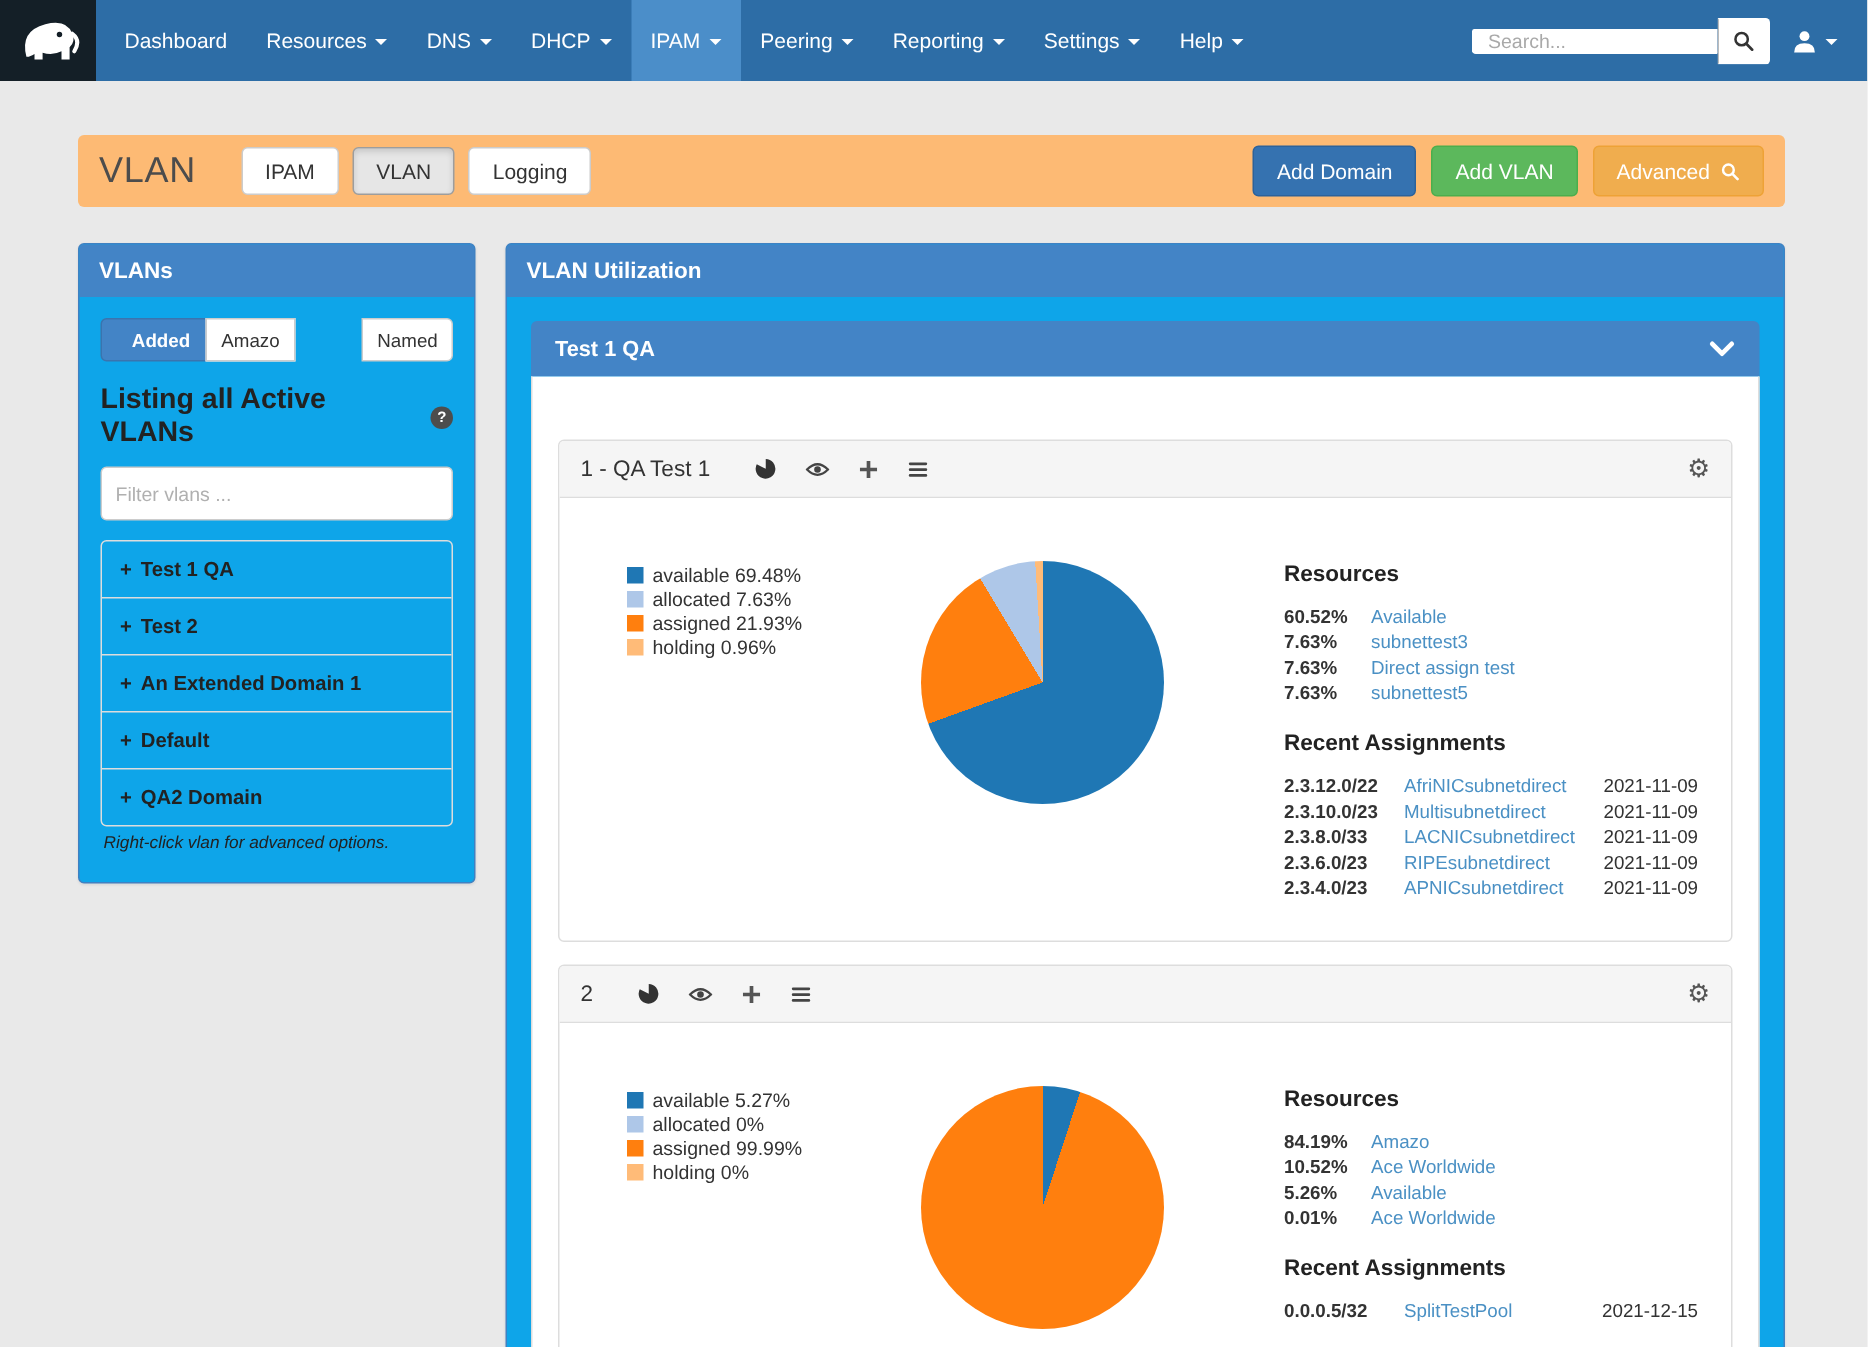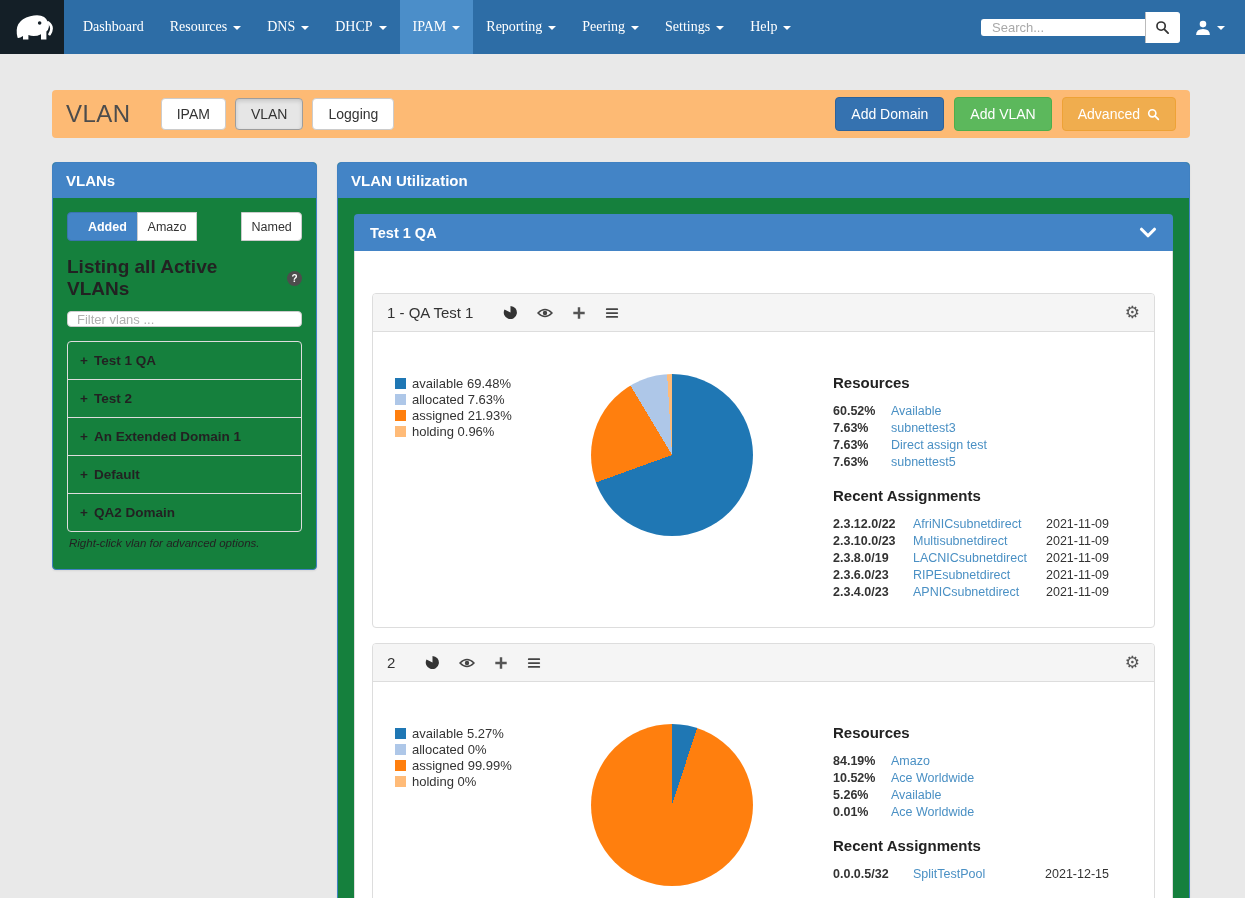--- a/index.html
+++ b/index.html
@@ -3,21 +3,21 @@
 <meta charset="utf-8">
 <style>
   * { box-sizing: border-box; }
   html, body { margin: 0; padding: 0; }
   body { font-family: "Liberation Sans", sans-serif; background: #e9e9e9; }
   .page { width: 1245px; height: 898px; background: #e9e9e9; overflow: hidden; position: relative; }
 
   
   .navbar { height: 54px; background: #2d6da6; display: flex; align-items: stretch; }
   .logo { width: 64px; background: #141f27; display: flex; align-items: center; justify-content: center; cursor: pointer; flex: none; }
-  .nav { display: flex; list-style: none; margin: 0; padding: 0 0 0 6px; font-family: Liberation Serif, serif; }
+  .nav { display: flex; list-style: none; margin: 0; padding: 0 0 0 6px; }
   .nav-item { display: flex; align-items: center; gap: 6px; padding: 0 13px; color: #fff; font-size: 14px; cursor: pointer; white-space: nowrap; }
   .nav-item.active { background: #4b8ec9; }
   .caret { width: 0; height: 0; border-left: 4px solid transparent; border-right: 4px solid transparent; border-top: 4px solid #fff; margin-top: 2px; }
   .search-group { margin-left: auto; display: flex; align-items: center; }
   .search-input { width: 164px; height: 17px; border: 1px solid #fff; border-right: none; border-radius: 3px 0 0 3px; padding: 0 10px; font-size: 13px; color: #333; outline: none; font-family: inherit; }
   .search-input::placeholder { color: #a9a9a9; }
   .search-btn { height: 31px; width: 35px; background: #fff; border: 1px solid #fff; border-left: 1px solid #bbb; border-radius: 0 3px 3px 0; display: flex; align-items: center; justify-content: center; cursor: pointer; color: #333; }
   .user-menu { display: flex; align-items: center; gap: 5px; padding: 0 20px 0 14px; cursor: pointer; }
 
   
@@ -29,56 +29,56 @@
   .view-tab.active { background: #e6e6e6; border-color: #9d9d9d; box-shadow: inset 0 2px 4px rgba(0,0,0,0.14); }
   .spacer { flex: 1; }
   .actions { display: flex; gap: 10px; }
   .btn { padding: 8px 15px; border-radius: 4px; font-size: 14px; color: #fff; border: 1px solid transparent; cursor: pointer; display: flex; align-items: center; gap: 7px; font-family: inherit; }
   .btn-blue { background: #3572b0; border-color: #2d629a; }
   .btn-green { background: #5cb85c; border-color: #4cae4c; }
   .btn-orange { background: #f0ad4e; border-color: #eea236; }
 
   
   .layout-row { display: flex; gap: 20px; margin-top: 24px; align-items: flex-start; }
-  .panel { background: #15803d; border: 1px solid #4081c2; border-radius: 4px; box-shadow: 0 1px 2px rgba(0,0,0,0.08); }
+  .panel { background: #0ea5e9; border: 1px solid #4081c2; border-radius: 4px; box-shadow: 0 1px 2px rgba(0,0,0,0.08); }
   .panel-heading { background: #4384c6; color: #fff; font-size: 15px; font-weight: bold; padding: 9px 13px; border-radius: 3px 3px 0 0; }
 
   
   .sidebar { width: 265px; flex: none; }
   .sidebar-body { padding: 14px; }
   .seg-tabs { display: flex; }
   .seg { flex: 1; height: 29px; font-size: 12.5px; background: #fff; border: 1px solid #ccc; color: #333; margin-left: -1px; cursor: pointer; font-family: inherit; }
   .seg:first-child { border-radius: 4px 0 0 4px; margin-left: 0; }
   .seg:last-child { border-radius: 0 4px 4px 0; margin-left: 44px; }
   .seg.active { background: #4384c6; border-color: #3a74ae; color: #fff; font-weight: bold; padding-left: 16px; }
   .listing-row { margin-top: 15px; display: flex; align-items: center; gap: 6px; }
   .listing-label { font-weight: bold; font-size: 19px; color: #222; }
   .help-icon { width: 15px; height: 15px; border-radius: 50%; background: #4d4d4d; color: #fff; font-size: 10px; font-weight: bold; display: flex; align-items: center; justify-content: center; cursor: pointer; flex: none; }
-  .filter-input { margin-top: 11px; width: 100%; height: 16px; border: 1px solid #ccc; border-radius: 4px; padding: 0 9px; font-size: 13px; color: #555; outline: none; font-family: inherit; }
+  .filter-input { margin-top: 11px; width: 100%; height: 36px; border: 1px solid #ccc; border-radius: 4px; padding: 0 9px; font-size: 13px; color: #555; outline: none; font-family: inherit; }
   .filter-input::placeholder { color: #b0b0b0; }
   .vlan-list { margin-top: 13px; border: 1px solid #ddd; border-radius: 4px; }
   .vlan-item { padding: 11px 12px; font-size: 13.5px; font-weight: bold; color: #222; border-bottom: 1px solid #ddd; cursor: pointer; display: flex; gap: 6px; }
   .vlan-item:last-child { border-bottom: none; }
   .sidebar-note { margin: 5px 2px 6px; text-align: left; font-size: 11.5px; color: #222; font-style: italic; }
 
   
   .main { flex: 1; }
   .main-body { padding: 16px; }
   .section-header { background: #4384c6; color: #fff; border-radius: 4px 4px 0 0; height: 37px; display: flex; align-items: center; padding: 0 16px; font-size: 14.5px; font-weight: bold; cursor: pointer; }
   .section-header .chev { margin-left: auto; display: flex; }
   .section-body { border: 1px solid #ddd; border-top: none; padding: 42px 17px 18px; background: #fff; }
 
   
   .card { border: 1px solid #ddd; border-radius: 4px; margin-bottom: 15px; background: #fff; }
   .card-header { background: #f5f5f5; border-bottom: 1px solid #ddd; border-radius: 3px 3px 0 0; display: flex; align-items: center; height: 38px; padding: 0 14px; }
   .card-title { font-size: 15px; color: #333; }
   .card-icons { display: flex; align-items: center; gap: 19px; margin-left: 30px; }
   .card-icons .icon { display: flex; cursor: pointer; color: #444; }
   .gear { margin-left: auto; font-size: 17px; color: #555; cursor: pointer; line-height: 1; }
-  .card-body { display: flex; padding: 42px 22px 26px 22px; align-items: flex-start; }
+  .card-body { display: flex; padding: 42px 22px 26px 22px; align-items: flex-start; justify-content: flex-end; }
   .legend { list-style: none; margin: 2px 0 0; padding: 0; width: 188px; flex: none; }
   .legend li { display: flex; align-items: flex-start; gap: 6px; font-size: 13px; color: #333; line-height: 16px; }
   .swatch { width: 11px; height: 11px; flex: none; margin-top: 2px; }
   .pie { width: 162px; height: 162px; border-radius: 50%; flex: none; margin-left: 8px; }
   .stats { margin-left: 80px; width: 276px; }
   .stats h3 { font-size: 15px; font-weight: bold; color: #222; margin: 0 0 12px; }
   .stats h3.assign-h { margin-top: 16px; }
   .res-row, .as-row { display: flex; font-size: 12.5px; line-height: 17px; color: #333; }
   .res-pct { font-weight: bold; width: 58px; flex: none; }
   .as-cidr { font-weight: bold; width: 80px; flex: none; }
@@ -114,25 +114,25 @@
         </li>
       <li class="nav-item">
           <span>DHCP</span>
           <span class="caret"></span>
         </li>
       <li class="nav-item active">
           <span>IPAM</span>
           <span class="caret"></span>
         </li>
       <li class="nav-item">
+          <span>Peering</span>
+          <span class="caret"></span>
+        </li>
+      <li class="nav-item">
           <span>Reporting</span>
-          <span class="caret"></span>
-        </li>
-      <li class="nav-item">
-          <span>Peering</span>
           <span class="caret"></span>
         </li>
       <li class="nav-item">
           <span>Settings</span>
           <span class="caret"></span>
         </li>
       <li class="nav-item">
           <span>Help</span>
           <span class="caret"></span>
         </li>
@@ -315,21 +315,21 @@
                         <span class="as-cidr">2.3.12.0/22</span>
                         <a class="link">AfriNICsubnetdirect</a>
                         <span class="as-date">2021-11-09</span>
                       </div>
                     <div class="as-row">
                         <span class="as-cidr">2.3.10.0/23</span>
                         <a class="link">Multisubnetdirect</a>
                         <span class="as-date">2021-11-09</span>
                       </div>
                     <div class="as-row">
-                        <span class="as-cidr">2.3.8.0/19</span>
+                        <span class="as-cidr">2.3.8.0/33</span>
                         <a class="link">LACNICsubnetdirect</a>
                         <span class="as-date">2021-11-09</span>
                       </div>
                     <div class="as-row">
                         <span class="as-cidr">2.3.6.0/23</span>
                         <a class="link">RIPEsubnetdirect</a>
                         <span class="as-date">2021-11-09</span>
                       </div>
                     <div class="as-row">
                         <span class="as-cidr">2.3.4.0/23</span>

